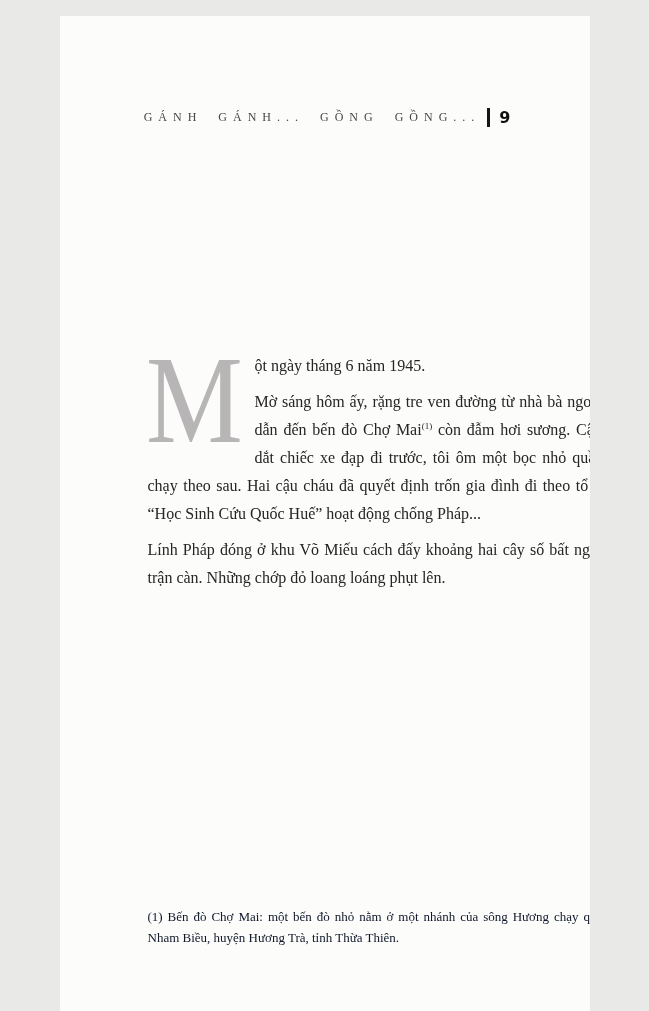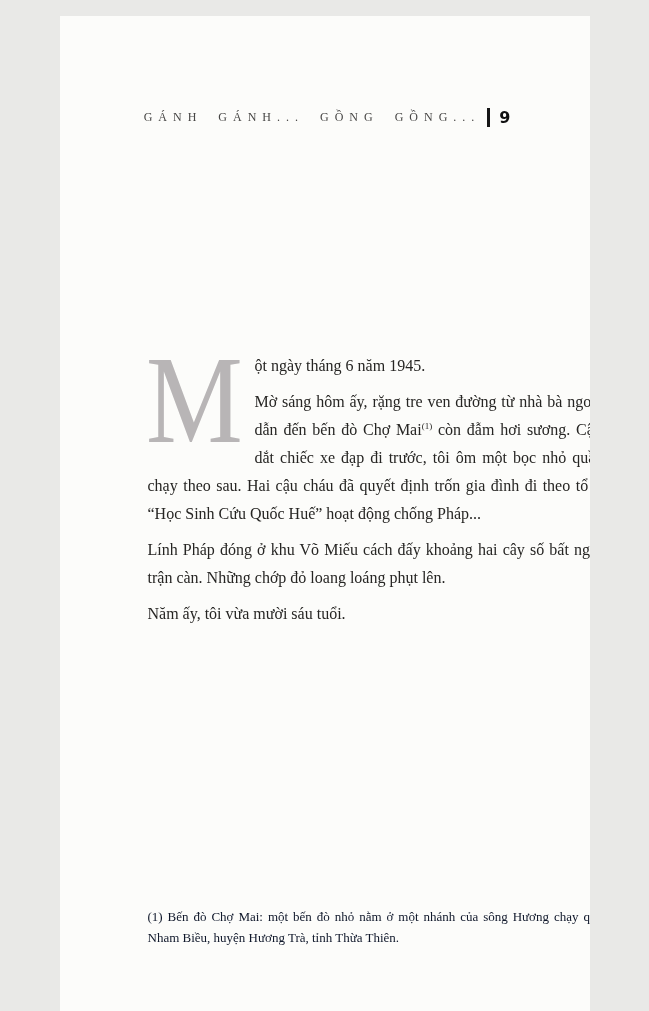--- a/index.html
+++ b/index.html
@@ -113,19 +113,18 @@
 
     <div class="opening-section">
       <span class="drop-cap-box">
         <span class="drop-cap-letter">M</span>
       </span>
       <p class="para">ột ngày tháng 6 năm 1945.</p>
       <p class="para"><span>Mờ sáng hôm ấy, rặng tre ven đường từ nhà bà ngoại tôi dẫn đến bến đò Chợ Mai</span><sup class="fn-ref">(1)</sup><span> còn đẫm hơi sương. Cậu tôi dắt chiếc xe đạp đi trước, tôi ôm một bọc nhỏ quần áo chạy theo sau. Hai cậu cháu đã quyết định trốn gia đình đi theo tổ chức “Học Sinh Cứu Quốc Huế” hoạt động chống Pháp...</span></p>
     </div>
 
     <p class="para">Lính Pháp đóng ở khu Võ Miếu cách đấy khoảng hai cây số bất ngờ mở trận càn. Những chớp đỏ loang loáng phụt lên.</p>
-    <p class="para">Năm ấy, tôi vừa mười sáu tuổi.</p>
 
   </div>
 
   <div class="footnote">(1) Bến đò Chợ Mai: một bến đò nhỏ nằm ở một nhánh của sông Hương chạy qua làng Nham Biều, huyện Hương Trà, tỉnh Thừa Thiên.</div>
 
 </div>
 
 </body></html>

